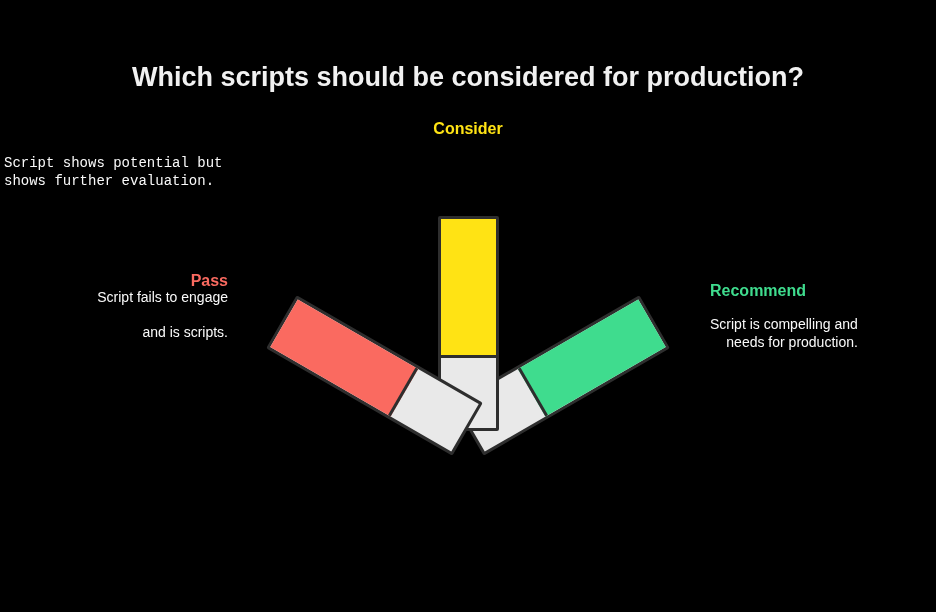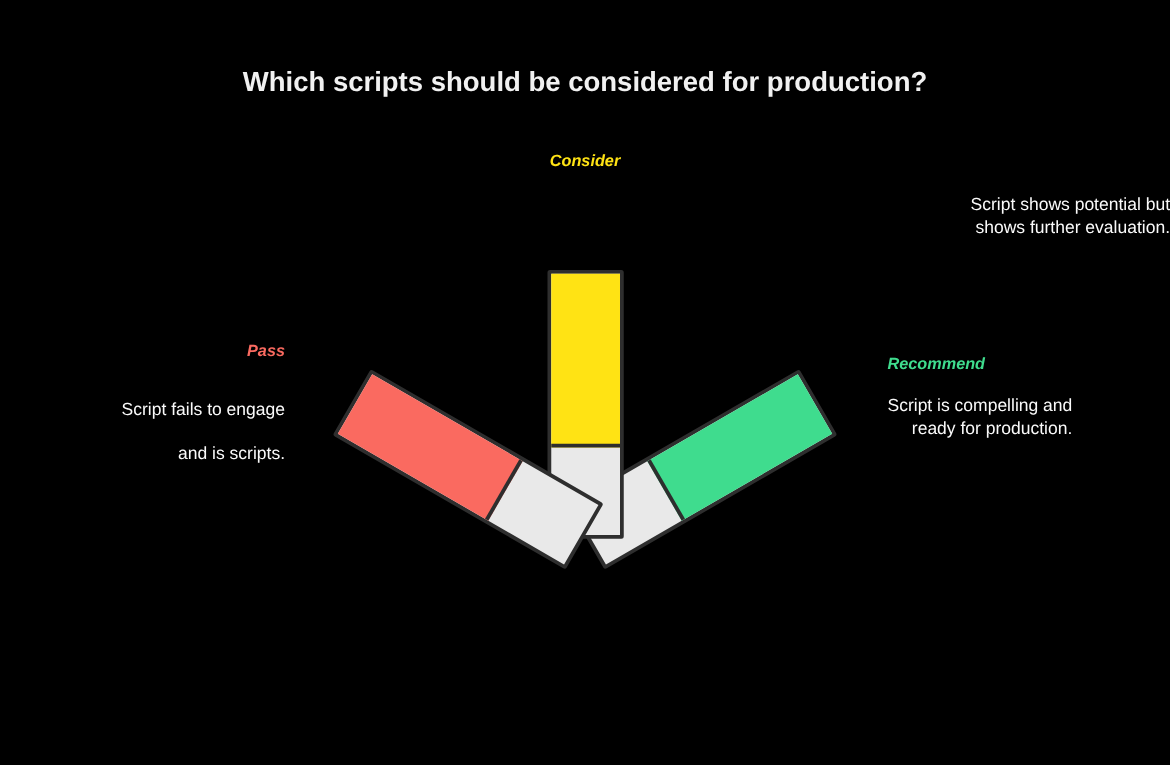--- a/index.html
+++ b/index.html
@@ -7,24 +7,24 @@
     position: relative;
     width: 936px;
     height: 612px;
     overflow: hidden;
     background: var(--background, #000);
     font-family: "Liberation Sans", "DejaVu Sans", sans-serif;
   }
 
   .title {
     position: absolute;
-    top: 49px; left: 0; right: 0;
+    top: 60px; left: 0; right: 0;
     margin: 0;
     text-align: center;
-    font-size: 22px;
+    font-size: 27px;
     line-height: 34px;
     font-weight: bold;
     color: var(--title-text, #f1f1f1);
   }
 
   
   .bar {
     position: absolute;
     width: 61px;
     height: 215px;
@@ -43,39 +43,38 @@
   .bar-consider { left: 437.5px; top: 216px; }
   .bar-pass     { left: 344px;   top: 268px; transform: rotate(-60deg); }
   .bar-recommend{ left: 531px;   top: 268px; transform: rotate(60deg); }
   .bar-consider  .bar-fill { background: var(--consider-fill, #ffe314); }
   .bar-pass      .bar-fill { background: var(--pass-fill, #fa6a60); }
   .bar-recommend .bar-fill { background: var(--recommend-fill, #3fdc8e); }
 
   
   .branch-label {
     position: absolute;
-    font-size: 13px;
+    font-size: 16px;
     line-height: 24px;
     font-weight: bold;
     white-space: nowrap;
-    font-style: italic;
   }
   .branch-desc {
     position: absolute;
     font-size: 14px;
     line-height: 17.5px;
     color: var(--body-text, #fafafa);
     white-space: nowrap;
   }
 
   .consider-label { top: 117px; left: 0; right: 0; text-align: center; color: var(--consider-fill, #ffe314); }
-  .consider-desc  { top: 154px; left: 4px; right: 0; text-align: right; line-height: 18px; }
+  .consider-desc  { top: 154px; left: 4px; right: 0; text-align: left; line-height: 18px; font-family: Liberation Mono, monospace; }
 
   .pass-label { top: 269px; right: 708px; text-align: right; color: var(--pass-fill, #fa6a60); }
-  .pass-desc  { top: 319px; right: 708px; text-align: right; }
+  .pass-desc  { top: 289px; right: 708px; text-align: right; }
 
   .recommend-label { top: 279px; left: 710px; text-align: right; color: var(--recommend-fill, #3fdc8e); }
   .recommend-desc  { top: 316px; left: 710px; text-align: right; }
 </style>
 </head>
 <body>
 
 <div class="stage">
 
   <h1 class="title">Which scripts should be considered for production?</h1>
@@ -99,16 +98,16 @@
   <div class="branch-label pass-label">Pass</div>
   <div class="branch-desc pass-desc">
     <span>Script fails to engage</span><br>
     <br>
     <span>and is scripts.</span>
   </div>
 
   <div class="branch-label recommend-label">Recommend</div>
   <div class="branch-desc recommend-desc">
     <span>Script is compelling and</span><br>
-    <span>ready for production.</span>
+    <span>needs for production.</span>
   </div>
 
 </div>
 
 </body></html>

